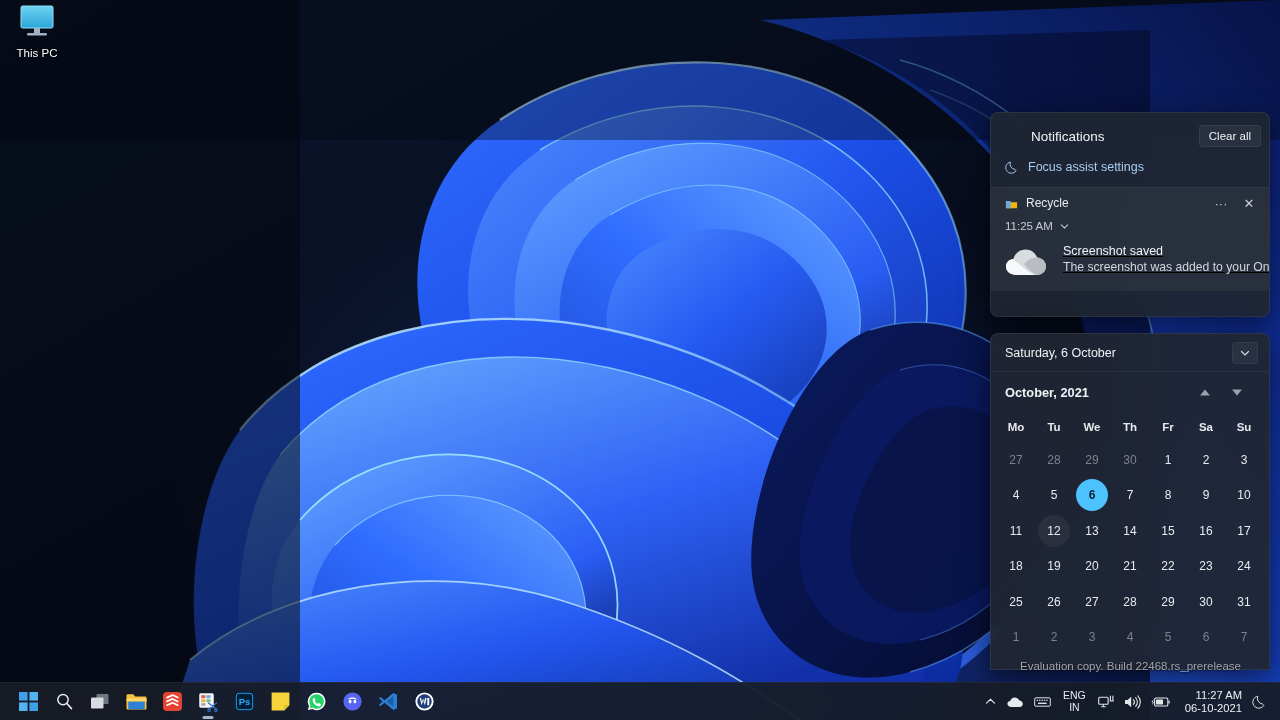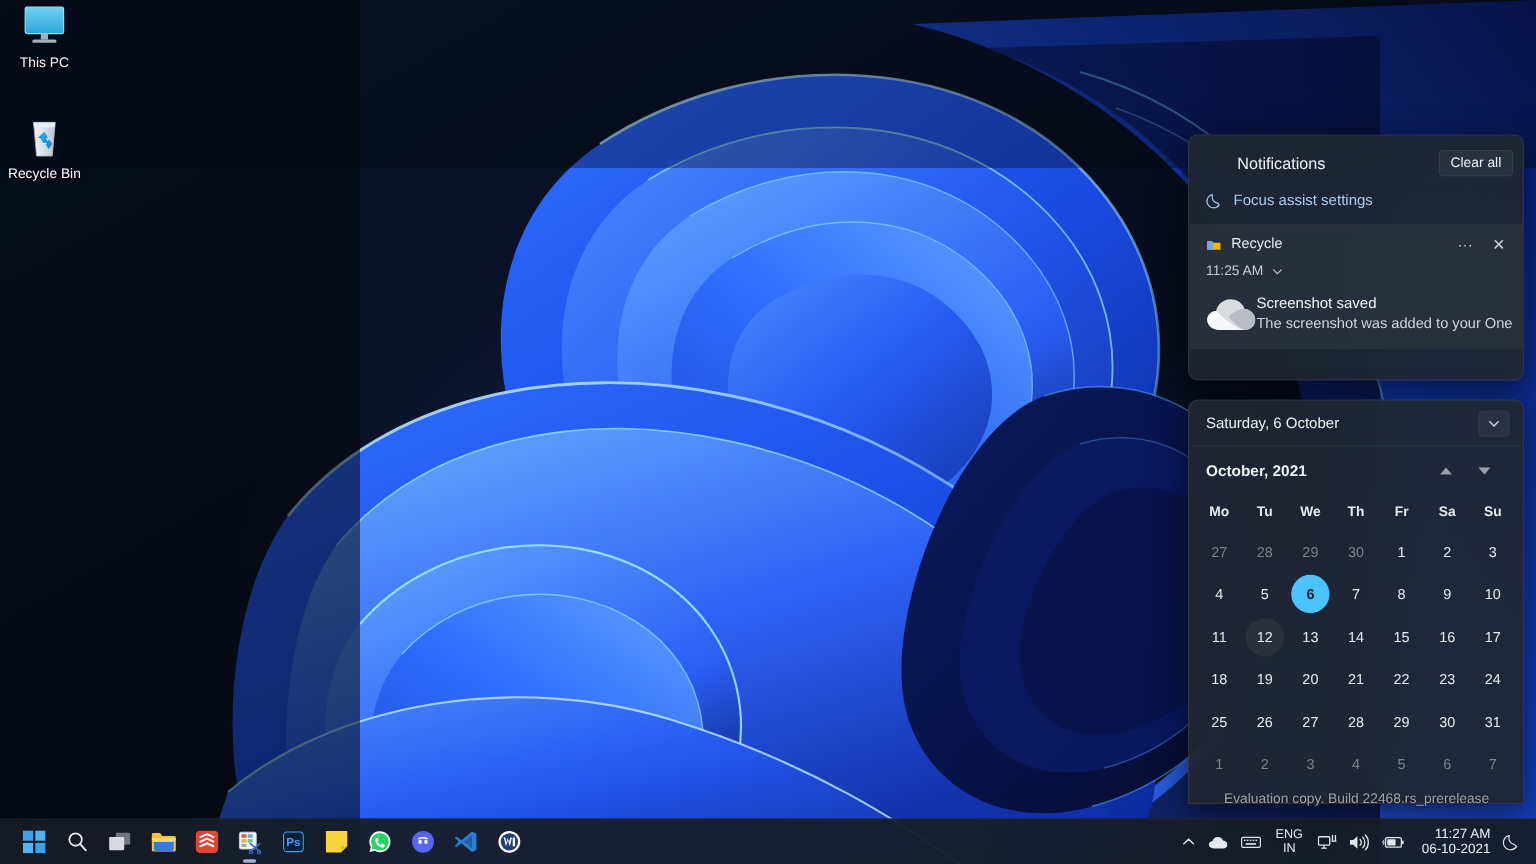--- a/index.html
+++ b/index.html
@@ -88,22 +88,23 @@
     color: #c9ccd2; font-size: 13px; width: 20px; text-align: center;
     cursor: pointer; line-height: 1;
   }
   #onedrive-time-row {
     display: flex; align-items: center; gap: 6px;
     padding: 4px 0 6px 14px;
   }
   #onedrive-time { color: #c7cad0; font-size: 11.5px; }
   #onedrive-time-row .chev { width: 11px; height: 11px; }
   #toast {
-    display: flex; gap: 0; align-items: center;
+    display: flex; gap: 16px; align-items: flex-start;
     padding: 6px 0 14px 14px;
+    text-decoration: underline;
   }
   #toast .cloud { width: 42px; height: 30px; flex: none; margin-top: 3px; }
   #toast-title { color: #f2f3f5; font-size: 12.5px; margin-bottom: 2px; }
   #toast-body {
     color: #d2d5da; font-size: 12.2px;
     white-space: nowrap; overflow: hidden;
   }
 
   
   #cal-panel {
@@ -326,37 +327,20 @@
             <stop offset="100%" stop-color="#2aa6d8"></stop>
         </linearGradient>
       </defs>
       <rect x="6" y="4" width="32" height="22" rx="1.5" fill="url(#mon)" stroke="#8fdff5" stroke-width="1"></rect>
       <rect x="19" y="26" width="6" height="5" fill="#9fb3c4"></rect>
       <rect x="12" y="31" width="20" height="2.6" rx="1.3" fill="#9fb3c4"></rect>
     </svg>
     <span>This PC</span>
   </div>
 
-  <div class="desk-icon" id="icon-recycle">
-    <svg class="glyph" viewBox="0 0 44 40">
-      <defs>
-        <linearGradient id="binG" x1="0" y1="0" x2="1" y2="0">
-          <stop offset="0%" stop-color="#f2f5f8"></stop>
-            <stop offset="55%" stop-color="#d6dde4"></stop>
-            <stop offset="100%" stop-color="#b9c3cc"></stop>
-        </linearGradient>
-      </defs>
-      <path d="M13 8 L31 8 L28.5 36 L15.5 36 Z" fill="url(#binG)" stroke="#aab4be" stroke-width="0.8"></path>
-      <path d="M13 8 L31 8 L30.6 12 L13.4 12 Z" fill="#e8edf2"></path>
-      <path d="M22 16 l3 5 h-2 l2.5 4 l-4.5 0 l-2.5 -4 h-2 z" fill="#1f8fd6"></path>
-      <path d="M22 16 l-3.2 5.3 l2 3.2 l3.2 -5.3 z" fill="#2ba3e8"></path>
-      <path d="M26 22 l2.5 4 l-3 4.5 l-2.3 -4 z" fill="#1f8fd6"></path>
-    </svg>
-    <span>Recycle Bin</span>
-  </div>
 
   <div id="notif-panel">
     <div id="notif-head">
       <div id="notif-title">Notifications</div>
       <button id="clear-all">Clear all</button>
     </div>
 
     <div id="focus-row">
       <svg class="moon" viewBox="0 0 16 16">
         <path d="M11.2 10.6 A6 6 0 0 1 6.2 2.4 A6.4 6.4 0 1 0 12.6 12.3 A6 6 0 0 1 11.2 10.6 Z" fill="none" stroke="#a8cdf0" stroke-width="1.1" stroke-linejoin="round"></path>

